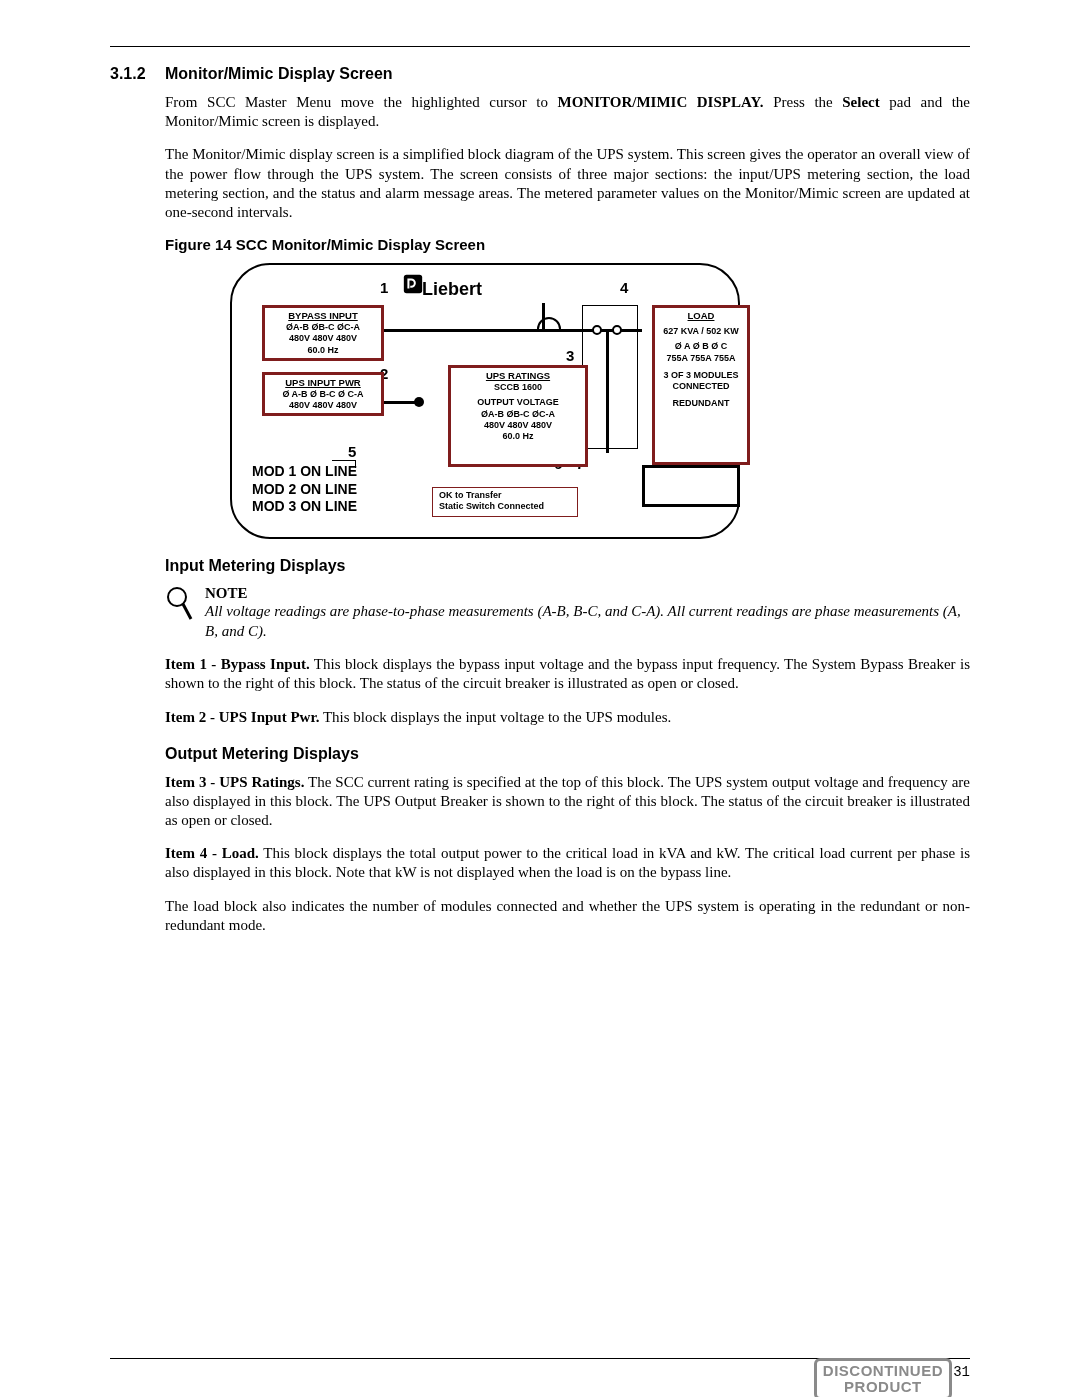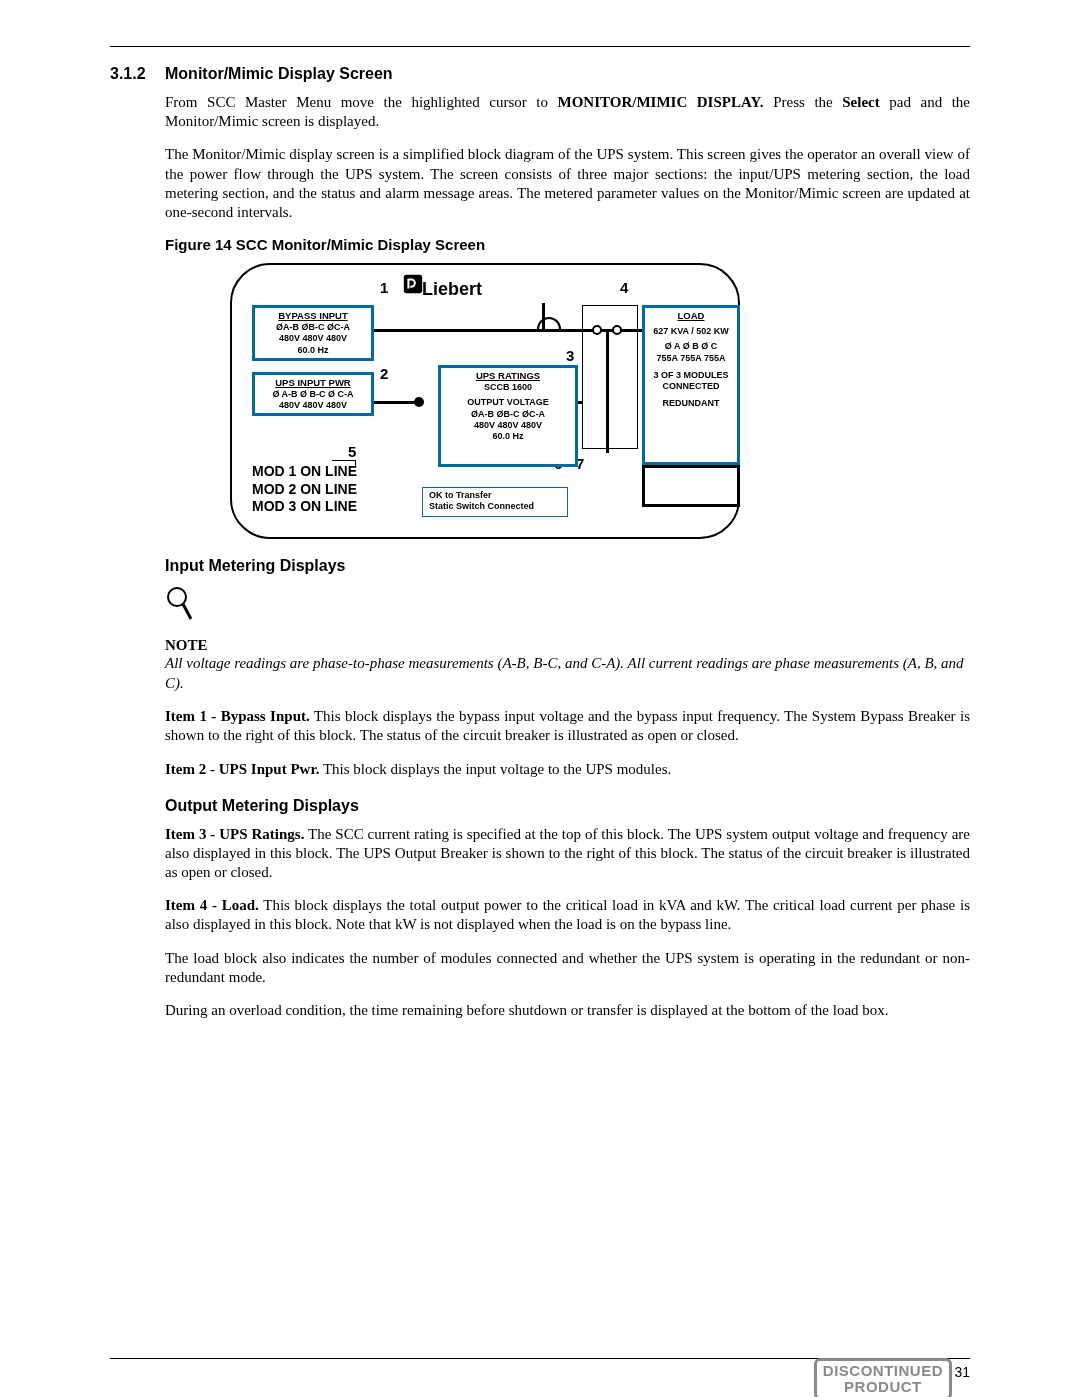--- a/index.html
+++ b/index.html
@@ -48,21 +48,20 @@
     font-family: Arial, Helvetica, sans-serif;
     font-weight: bold;
     font-size: 16px;
     margin: 18px 0 10px 55px;
   }
   .note-row {
     display: flex;
     align-items: flex-start;
     gap: 12px;
     margin: 0 0 14px 55px;
-    flex-direction: column;
   }
   .note-icon svg { display:block; }
   .note-text .note-title {
     font-family: "Times New Roman", Times, serif;
     font-weight: bold;
     font-size: 15px;
   }
   .note-text .note-body {
     font-style: italic;
     line-height: 1.3;
@@ -99,26 +98,27 @@
     left: 170px; top: 8px; width:22px; height:22px;
   }
   .d-num {
     position: absolute;
     font-size: 15px;
     font-weight: bold;
     font-family: Arial, Helvetica, sans-serif;
   }
   .box {
     position: absolute;
-    border: 3px solid #0369a1;
+    border: 3px solid #7f1d1d;
     background: #fff;
     box-sizing: border-box;
     text-align: center;
     padding: 2px 4px;
     line-height: 1.25;
+    margin-left: 10px;
   }
   .box-bypass { left: 20px; top: 40px; width: 122px; height: 56px; font-size:9px;}
   .box-upsin  { left: 20px; top: 107px; width: 122px; height: 44px; font-size:9px;}
   .box-ratings{ left: 206px; top: 100px; width: 140px; height:102px; font-size:9px;}
   .box-load   { left: 410px; top: 40px;  width: 98px;  height:160px; font-size:9px;}
   .box-status { left: 190px; top: 222px; width: 146px; height:30px; border-width:1px; text-align:left; padding:2px 6px; font-size:9px; font-weight:bold;}
   .box-title { text-decoration: underline; font-weight:bold; font-size:9.5px;}
   .mod-lines {
     position: absolute;
     left: 20px; top: 198px;
@@ -149,21 +149,21 @@
   .breaker svg{display:block;}
 
   
   .footer {
     position: absolute;
     left: 110px; right: 110px; bottom: 38px;
   }
   .page-number {
     position: absolute;
     right: 0; top: 6px;
-    font-family: Liberation Sans, sans-serif;
+    font-family: Liberation Mono, monospace;
     font-size: 14px;
   }
   .stamp {
     position: absolute;
     right: 18px; top: 0px;
     font-family: Arial, Helvetica, sans-serif;
     font-weight: bold;
     font-size: 15px;
     color: #8a8a8a;
     border: 3px solid #8a8a8a;
@@ -310,21 +310,20 @@
 
   <p class="item-para">
     <span class="item-lead">Item 3 - UPS Ratings.</span><span> The SCC current rating is specified at the top of this block. The UPS system output voltage and frequency are also displayed in this block. The UPS Output Breaker is shown to the right of this block. The status of the circuit breaker is illustrated as open or closed.</span>
   </p>
 
   <p class="item-para">
     <span class="item-lead">Item 4 - Load.</span><span> This block displays the total output power to the critical load in kVA and kW. The critical load current per phase is also displayed in this block. Note that kW is not displayed when the load is on the bypass line.</span>
   </p>
 
   <p class="item-para">The load block also indicates the number of modules connected and whether the UPS system is operating in the redundant or non-redundant mode.</p>
-  <p class="item-para">During an overload condition, the time remaining before shutdown or transfer is displayed at the bottom of the load box.</p>
 
   <div class="footer">
     <div class="bottom-rule"></div>
     <div class="stamp">
       <span>DISCONTINUED</span><br>
       <span>PRODUCT</span>
     </div>
     <div class="page-number">31</div>
   </div>
 </div>

